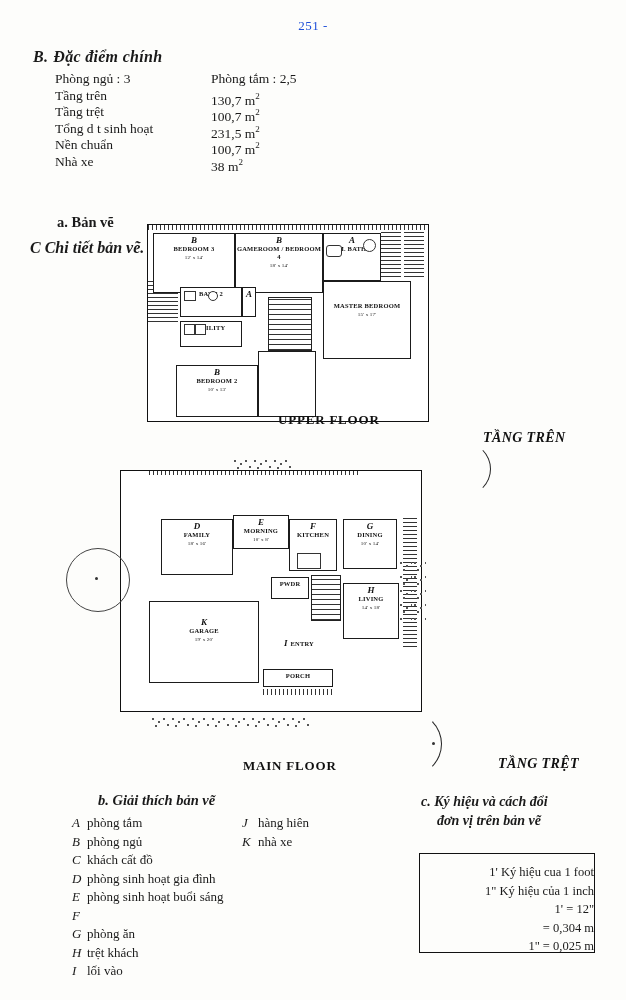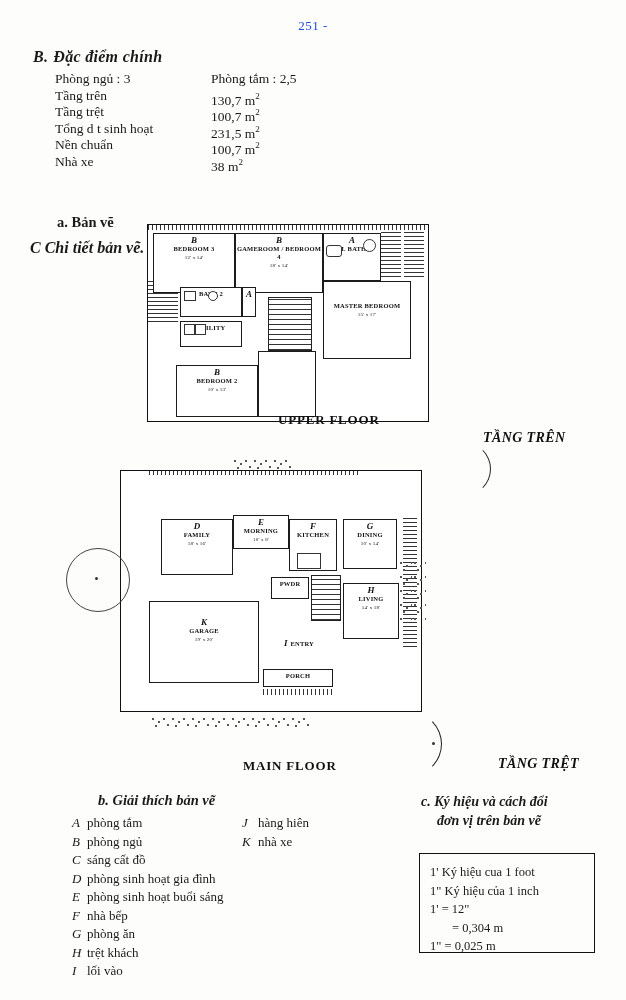--- a/index.html
+++ b/index.html
@@ -270,21 +270,21 @@
     left: 419px;
     top: 853px;
     width: 176px;
     height: 100px;
     border: 1.4px solid #111;
     box-sizing: border-box;
     padding: 9px 0 0 10px;
     font-size: 12.5px;
     line-height: 18.5px;
   }
-  .conv-row { white-space: nowrap; }
+  .conv-row { white-space: nowrap; text-align: right; }
   .conv-indent { padding-left: 22px; }
 </style>
 </head>
 <body>
 
 <div class="page">
 
   <div class="page-number">251 -</div>
 
   <div class="sec-b-heading">
@@ -469,33 +469,32 @@
       <div>hàng hiên</div>
     </div>
     <div class="legend-row">
       <div class="legend-key">B</div>
       <div class="legend-text">phòng ngủ</div>
       <div class="legend-key2">K</div>
       <div>nhà xe</div>
     </div>
     <div class="legend-row">
       <div class="legend-key">C</div>
-      <div class="legend-text">sáng cất đồ</div>
+      <div class="legend-text">khách cất đồ</div>
     </div>
     <div class="legend-row">
       <div class="legend-key">D</div>
       <div class="legend-text" style="width:auto;">phòng sinh hoạt gia đình</div>
     </div>
     <div class="legend-row">
       <div class="legend-key">E</div>
       <div class="legend-text" style="width:auto;">phòng sinh hoạt buổi sáng</div>
     </div>
     <div class="legend-row">
       <div class="legend-key">F</div>
-      <div class="legend-text">nhà bếp</div>
     </div>
     <div class="legend-row">
       <div class="legend-key">G</div>
       <div class="legend-text">phòng ăn</div>
     </div>
     <div class="legend-row">
       <div class="legend-key">H</div>
       <div class="legend-text">trệt khách</div>
     </div>
     <div class="legend-row">

